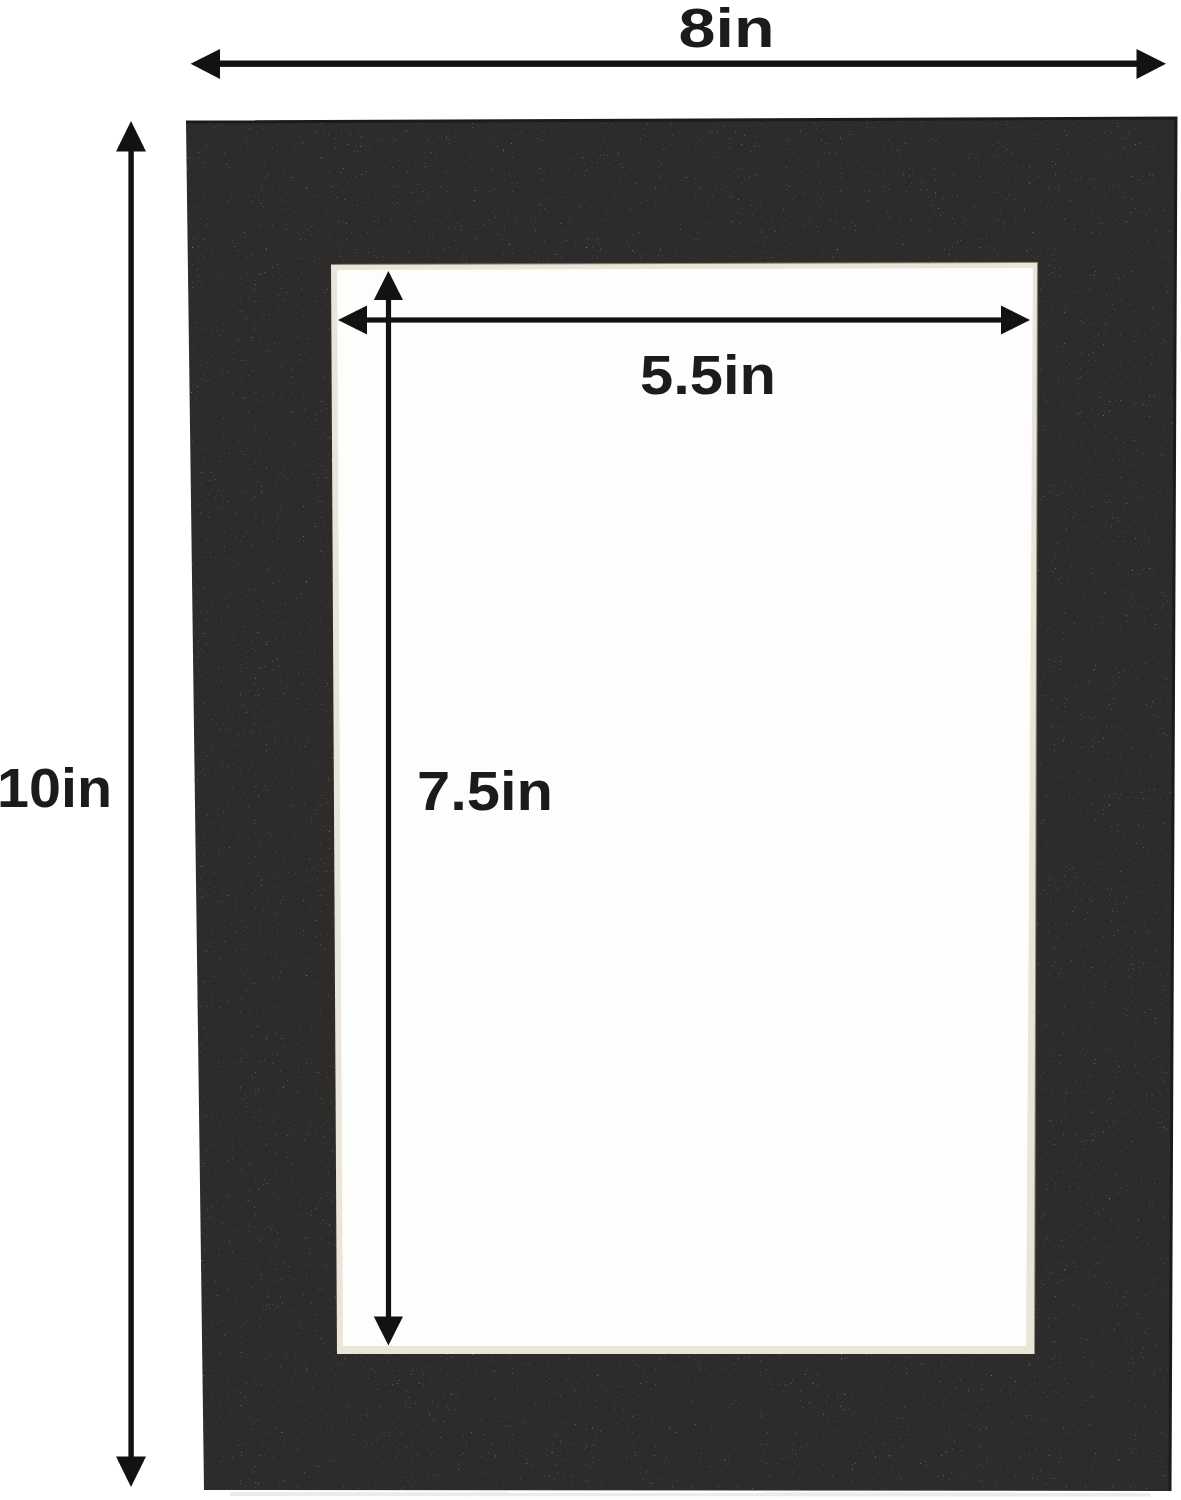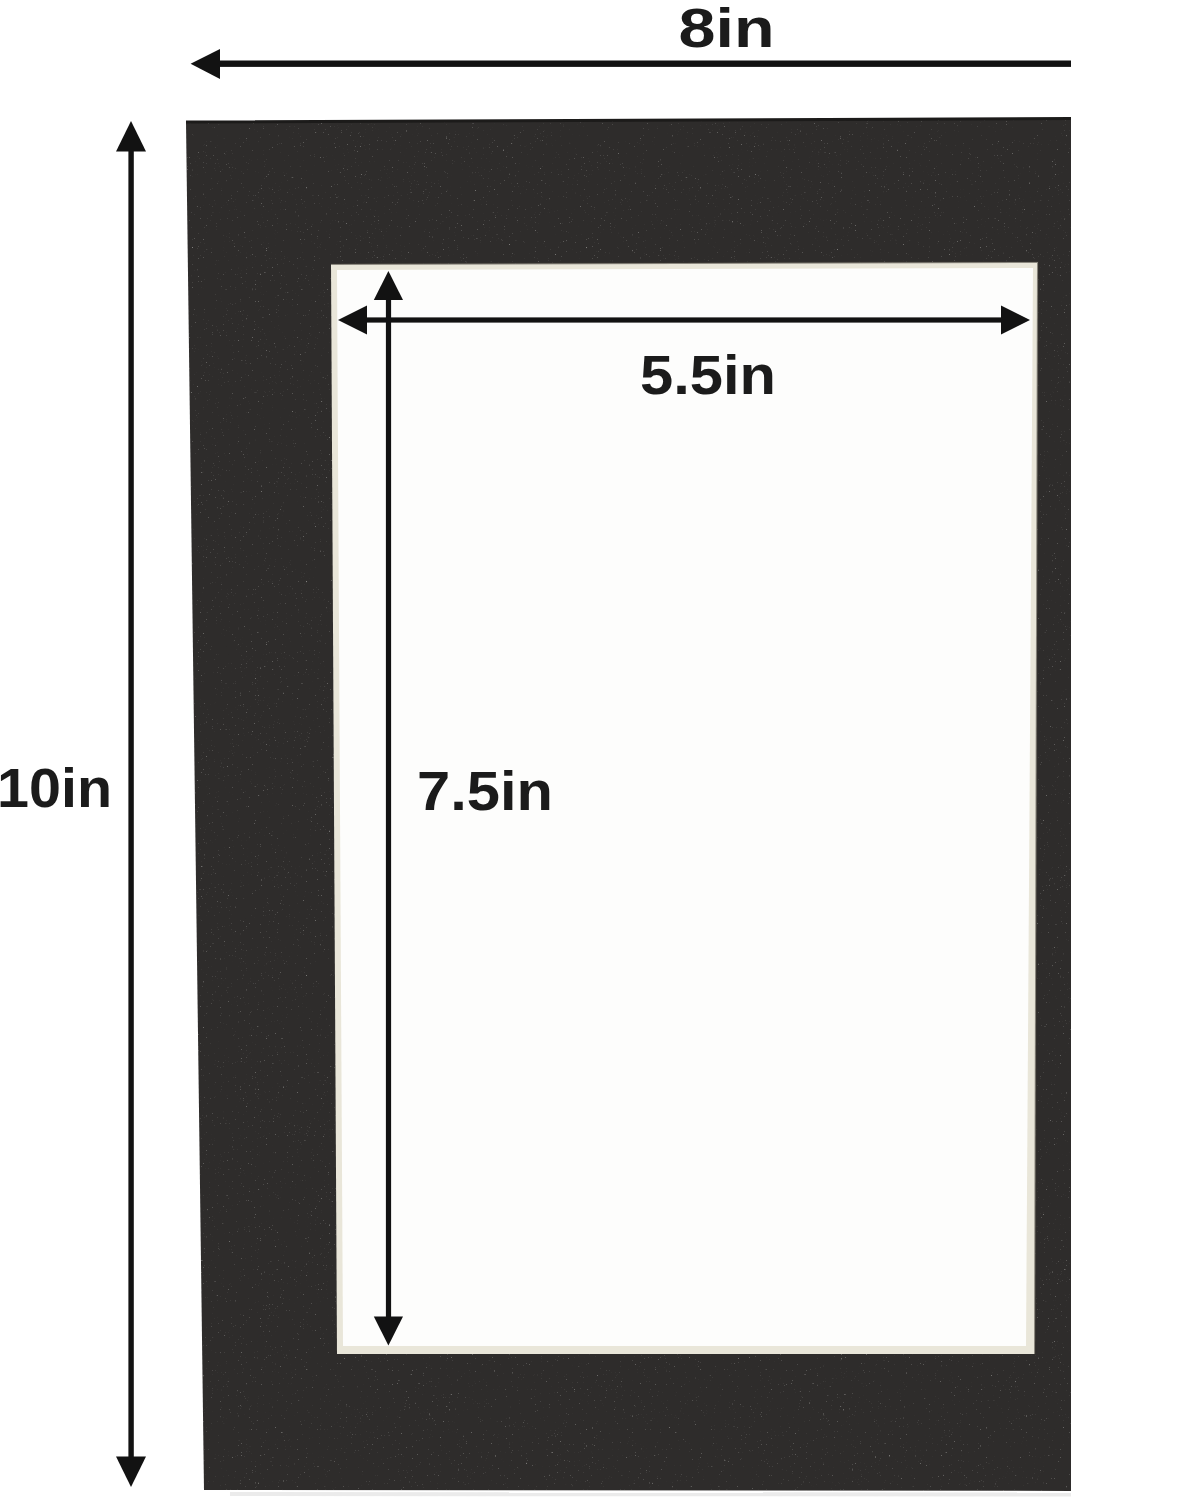--- a/index.html
+++ b/index.html
@@ -1,16 +1,16 @@
 <!DOCTYPE html>
 <html><head>
 <meta charset="utf-8">
 <style>
   html,body{margin:0;padding:0;background:#ffffff;}
-  .page{position:relative;width:1071px;height:1500px;background:#ffffff;overflow:hidden;
+  .page{position:relative;width:1181px;height:1500px;background:#ffffff;overflow:hidden;
         font-family:"Liberation Sans", sans-serif;}
   svg{position:absolute;left:0;top:0;}
   text{font-family:"Liberation Sans", sans-serif;font-weight:bold;fill:#1b1b1b;}
 </style>
 </head>
 <body>
 
 <div class="page">
 <svg width="1181" height="1500" viewBox="0 0 1181 1500">
   <defs>

